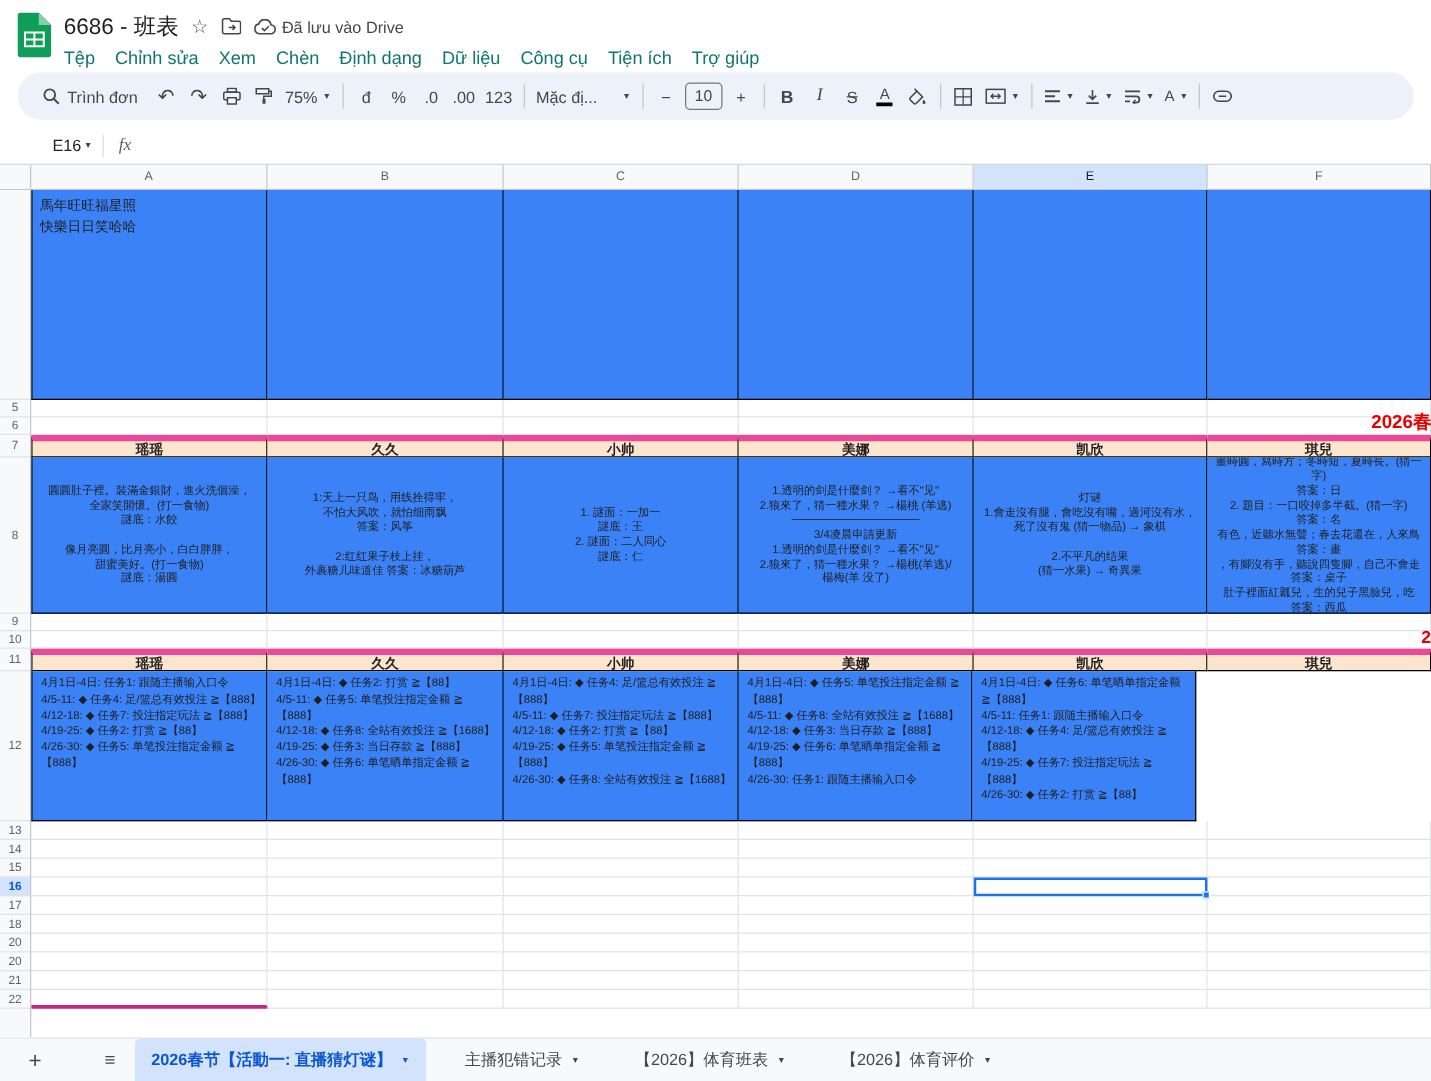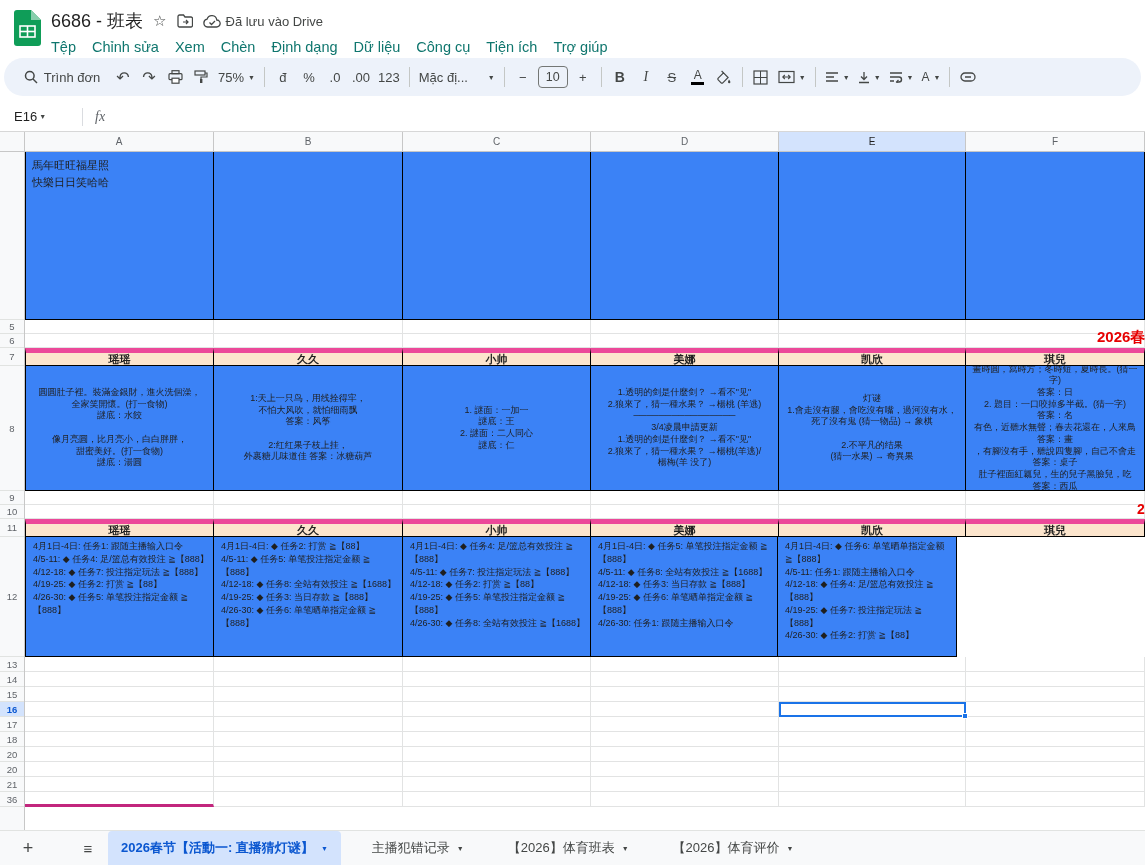--- a/index.html
+++ b/index.html
@@ -11,39 +11,39 @@
   .logo{margin-right:10px;margin-top:1px;flex:0 0 auto}
   .title-col{display:flex;flex-direction:column}
   .title-row{display:flex;align-items:center;gap:10px;height:24px}
   .doc-title{font-size:18px;color:#1f1f1f}
   .ticon{color:#444746;font-size:15px;display:flex;align-items:center}
   .saved{display:flex;align-items:center;gap:5px;font-size:13px;color:#444746}
   .menus{display:flex;height:26px;align-items:center;margin-top:1px;margin-left:-8px}
   .menu-item{font-size:14.5px;color:#0f766e;padding:2px 8px;border-radius:4px;cursor:default}
 
   
-  .toolbar-wrap{height:46px;padding:2px 4px 6px}
+  .toolbar-wrap{height:46px;padding:2px 14px 6px}
   .toolbar{height:38px;background:#edf2fa;border-radius:19px;display:flex;align-items:center;
     padding:0 10px;color:#444746;font-size:13px;overflow:hidden;white-space:nowrap}
   .tbtn{height:26px;min-width:26px;display:flex;align-items:center;justify-content:center;
     border-radius:4px;padding:0 4px;gap:2px;color:#444746}
   .tsep{width:1px;height:20px;background:#c4c7c5;margin:0 5px;flex:0 0 auto}
   .caret{font-size:7px;color:#444746;margin-left:2px}
   .menus-search{display:flex;align-items:center;gap:6px;width:96px;overflow:hidden;padding:0 4px}
   .sizebox{border:1px solid #747775;border-radius:4px;width:30px;height:22px;display:flex;
     align-items:center;justify-content:center;font-size:12.5px;margin:0 2px}
   .bold-b{font-weight:bold;font-size:14px}
   .ital-i{font-style:italic;font-size:14px;font-family:"Liberation Serif",serif}
   .strike-s{font-size:13px;text-decoration:line-through}
   .tcol{display:flex;flex-direction:column;align-items:center;line-height:1}
   .colorbar{width:13px;height:3px;background:#000;margin-top:1px}
 
   
   .formulabar{height:30px;display:flex;align-items:center;border-bottom:1px solid #d7d7d7;font-size:13px}
-  .namebox{width:82px;display:flex;align-items:center;justify-content:flex-start;padding:0 8px 0 14px;color:#1f1f1f}
+  .namebox{width:82px;display:flex;align-items:center;justify-content:flex-end;padding:0 8px 0 14px;color:#1f1f1f}
   .fbsep{width:1px;height:18px;background:#dadce0;margin-right:12px}
   .fx{font-style:italic;color:#5f6368;font-family:"Liberation Serif",serif;font-size:14px}
 
   
   .w0{width:189px}.w1{width:189px}.w2{width:188px}.w3{width:188px}.w4{width:187px}.w5{width:179px}
   .colheaders{display:flex;height:20px;background:#f8f9fa;border-bottom:1px solid #c7c7c7}
   .corner{width:25px;border-right:1px solid #c7c7c7;background:#f8f9fa;flex:0 0 auto}
   .chcell{display:flex;align-items:center;justify-content:center;font-size:10px;color:#5f6368;
     border-right:1px solid #c7c7c7;flex:0 0 auto}
   .chcell.sel{background:#d3e3fd;color:#1f1f1f}
@@ -317,21 +317,21 @@
     <div class="rh h120">12</div>
     <div class="rh h15">13</div>
     <div class="rh h15">14</div>
     <div class="rh h15">15</div>
     <div class="rh h15 sel">16</div>
     <div class="rh h15">17</div>
     <div class="rh h15">18</div>
     <div class="rh h15">20</div>
     <div class="rh h15">20</div>
     <div class="rh h15">21</div>
-    <div class="rh h15">36</div>
+    <div class="rh h15">22</div>
   </div>
 
   <div class="cells">
 
     <div class="row trow h168">
       <div class="w0 greet">馬年旺旺福星照
 快樂日日笑哈哈</div>
       <div class="w1"></div>
       <div class="w2"></div>
       <div class="w3"></div>

